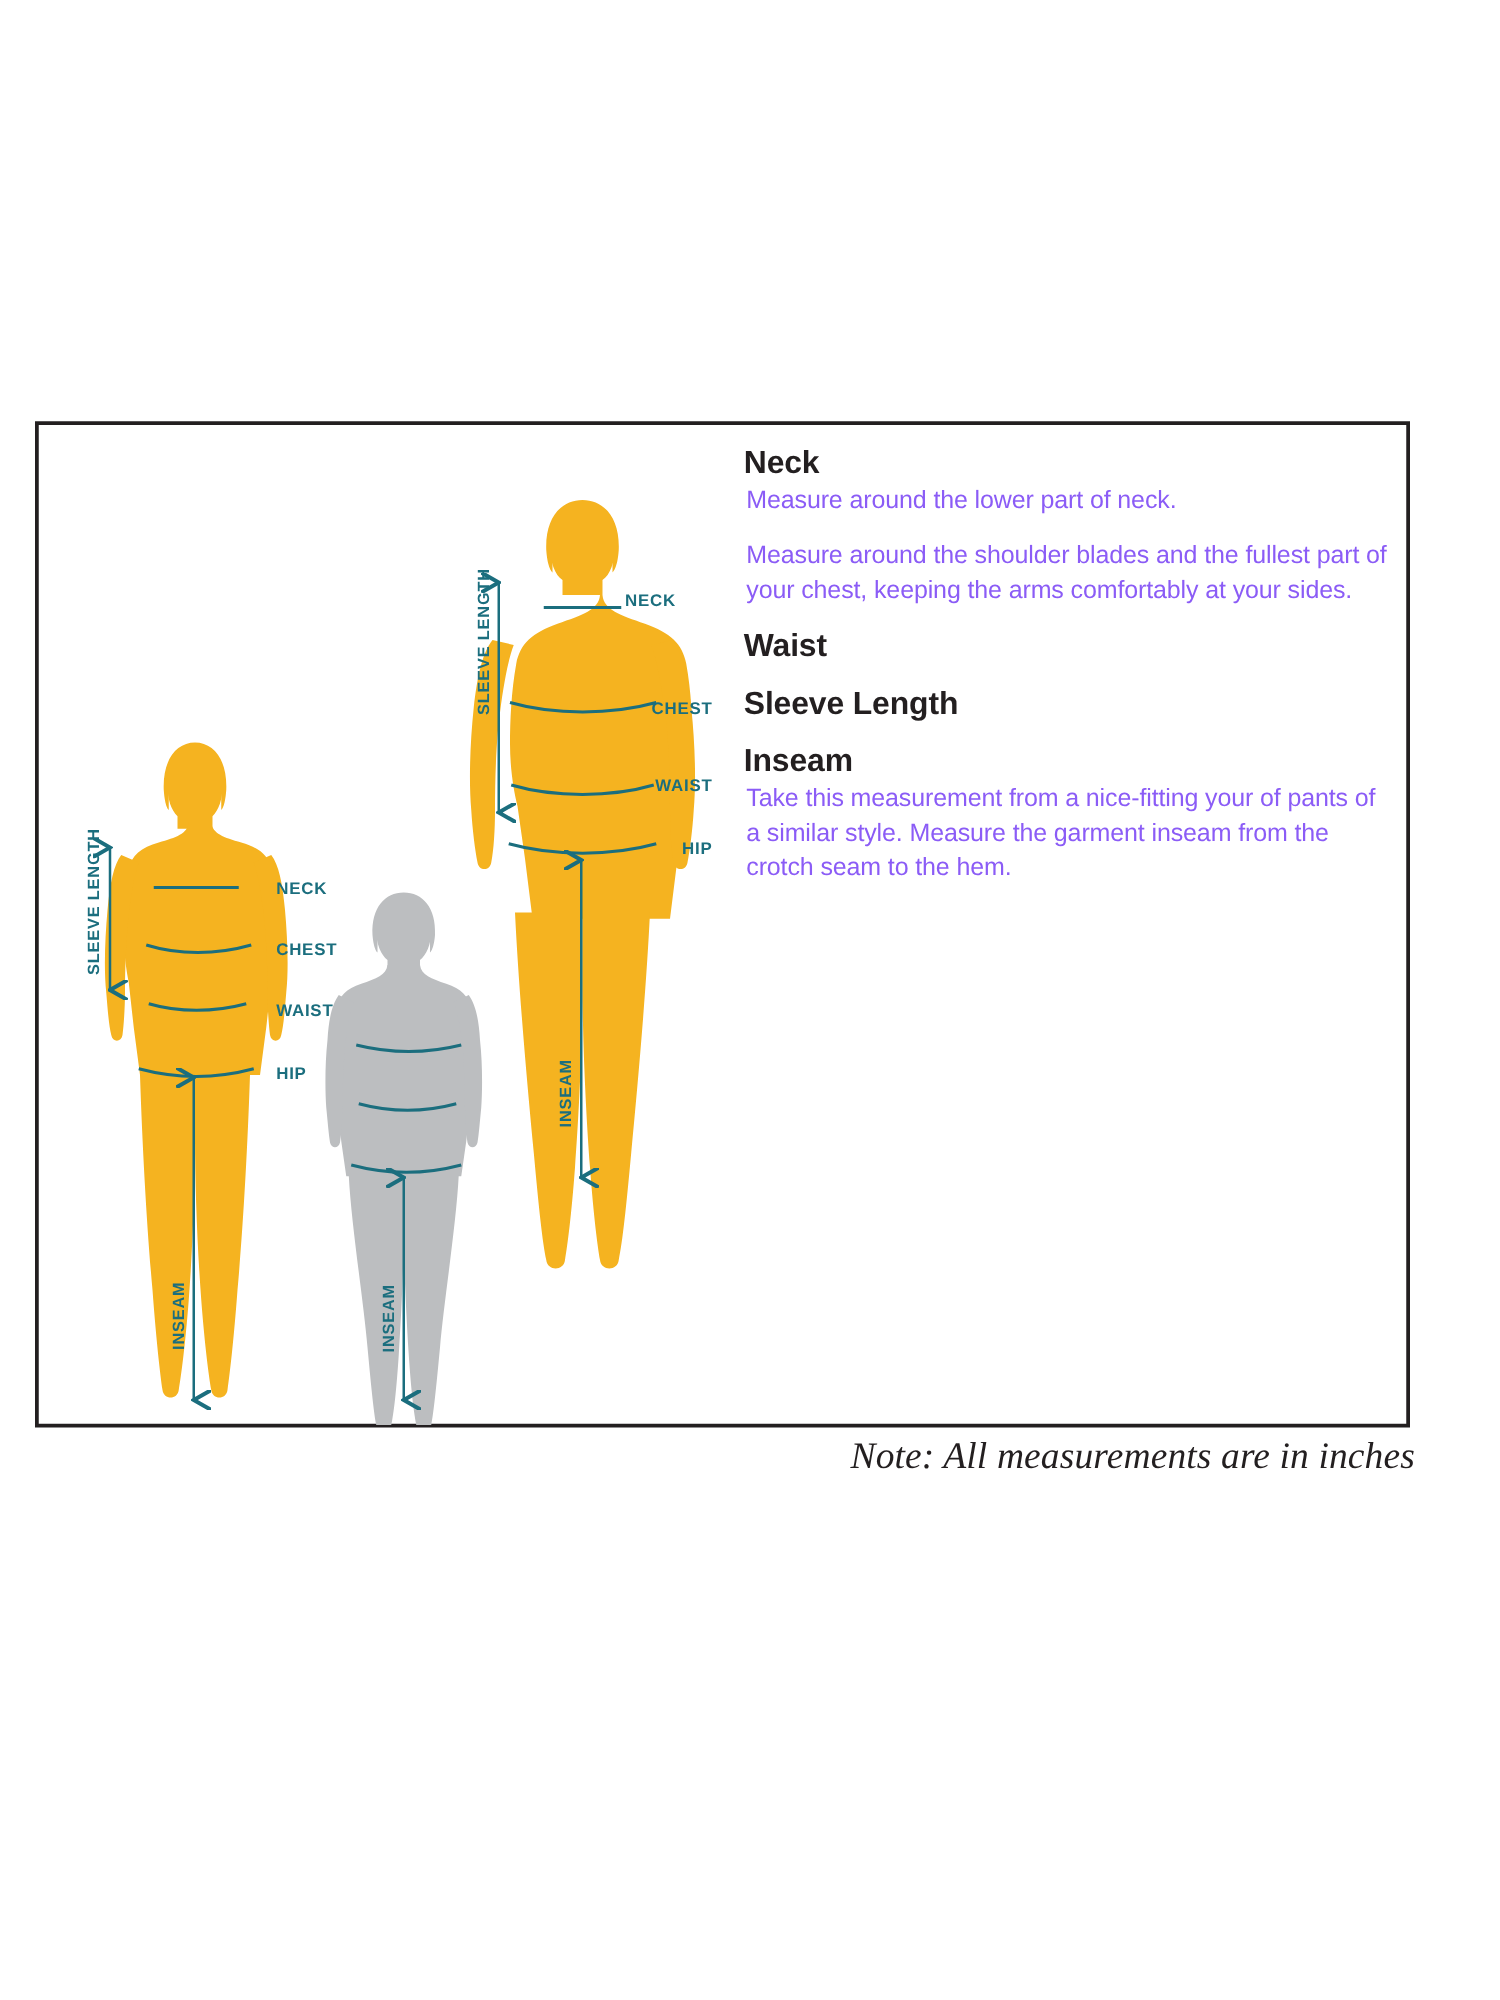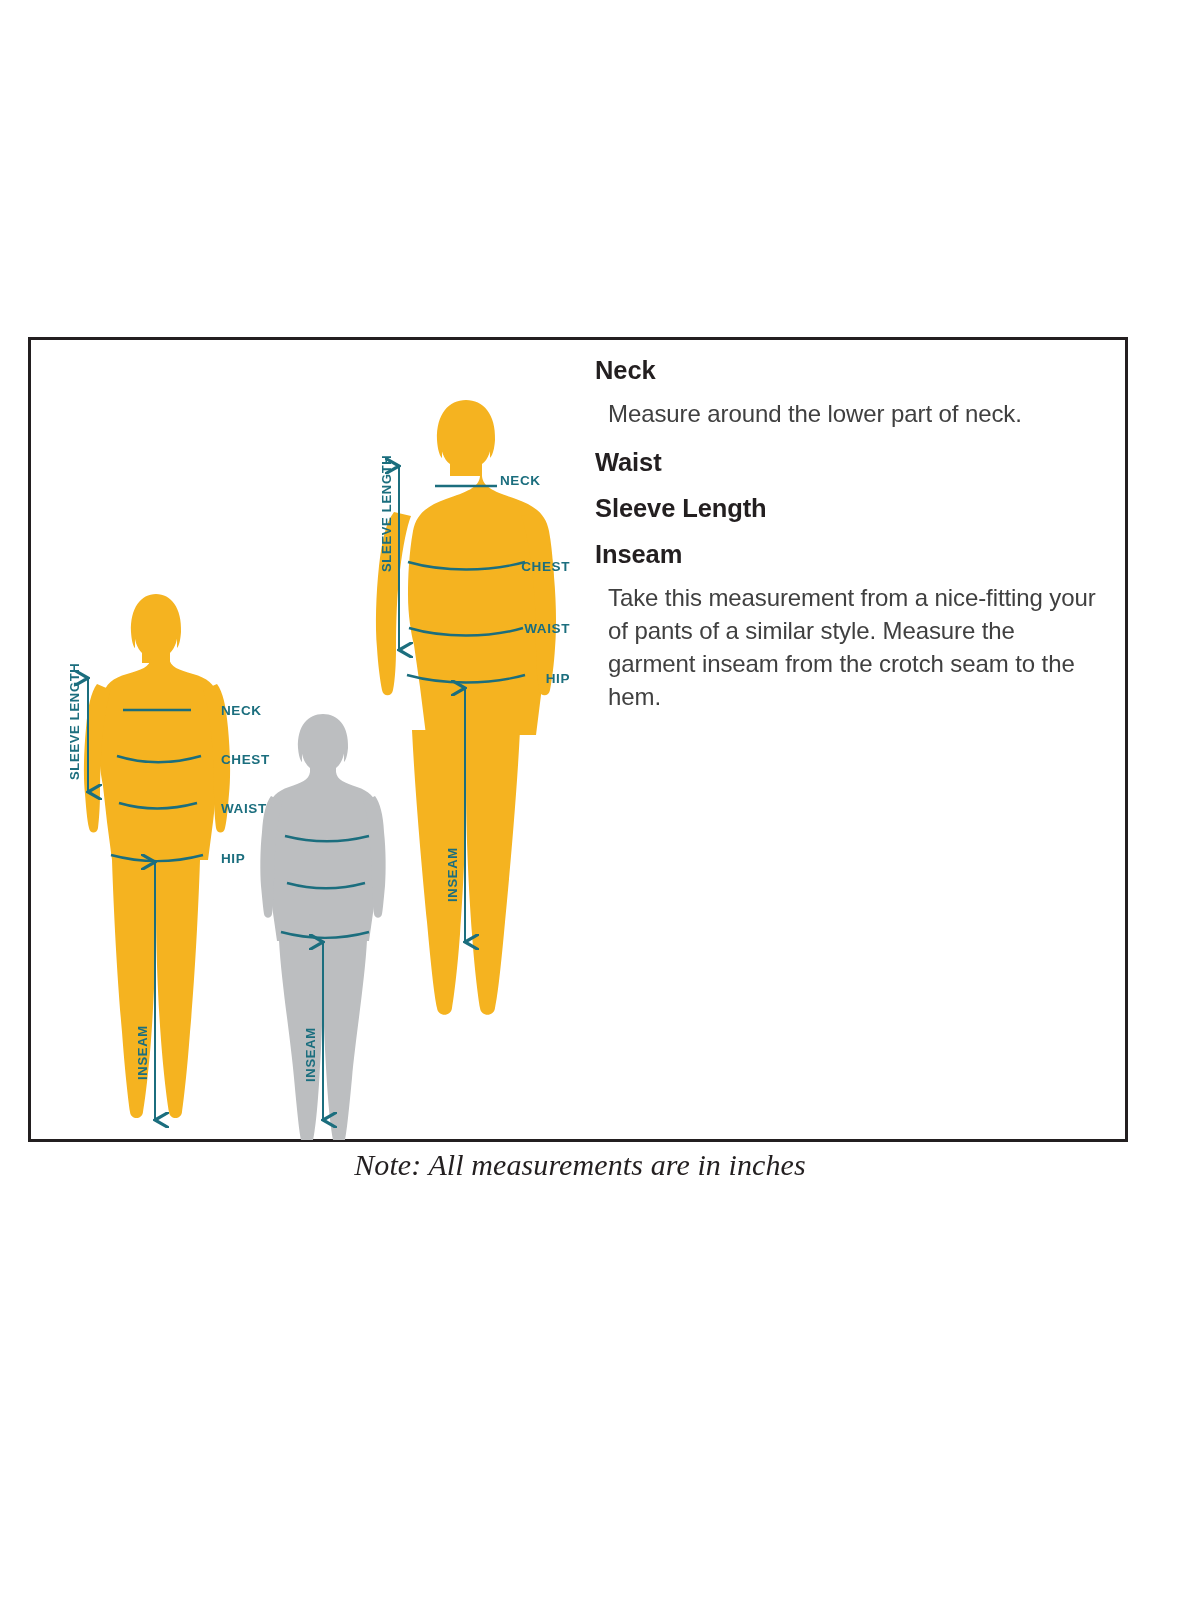--- a/index.html
+++ b/index.html
@@ -65,33 +65,33 @@
   }
   .entry h3 {
     margin: 0 0 2px 0;
     font-size: 25.5px;
     font-weight: bold;
     color: #231f20;
     letter-spacing: -0.1px;
     line-height: 1.14;
   }
   .entry p {
-    margin: 13px;
-    font-size: 24px;
-    color: #404040;
+    margin: 2px;
+    font-size: 20px;
+    color: #8b5cf6;
     line-height: 1.37;
     letter-spacing: -0.1px;
   }
 
   .note {
     position: absolute;
     left: 28px;
     top: 1148px;
     width: 1104px;
-    text-align: center;
+    text-align: right;
     font-family: "Liberation Serif", serif;
     font-style: italic;
     font-size: 30px;
     color: #231f20;
     letter-spacing: 0.1px;
   }
 
   
   .lbl {
     font-family: "Liberation Sans", sans-serif;
@@ -232,20 +232,21 @@
     </div>
 
     <div class="textcol">
 
       <div class="entry">
         <h3>Neck</h3>
         <p>Measure around the lower part of neck.</p>
       </div>
 
       <div class="entry">
+        <p>Measure around the shoulder blades and the fullest part of your chest, keeping the arms comfortably at your sides.</p>
       </div>
 
       <div class="entry">
         <h3>Waist</h3>
       </div>
 
       <div class="entry">
         <h3>Sleeve Length</h3>
       </div>
 

